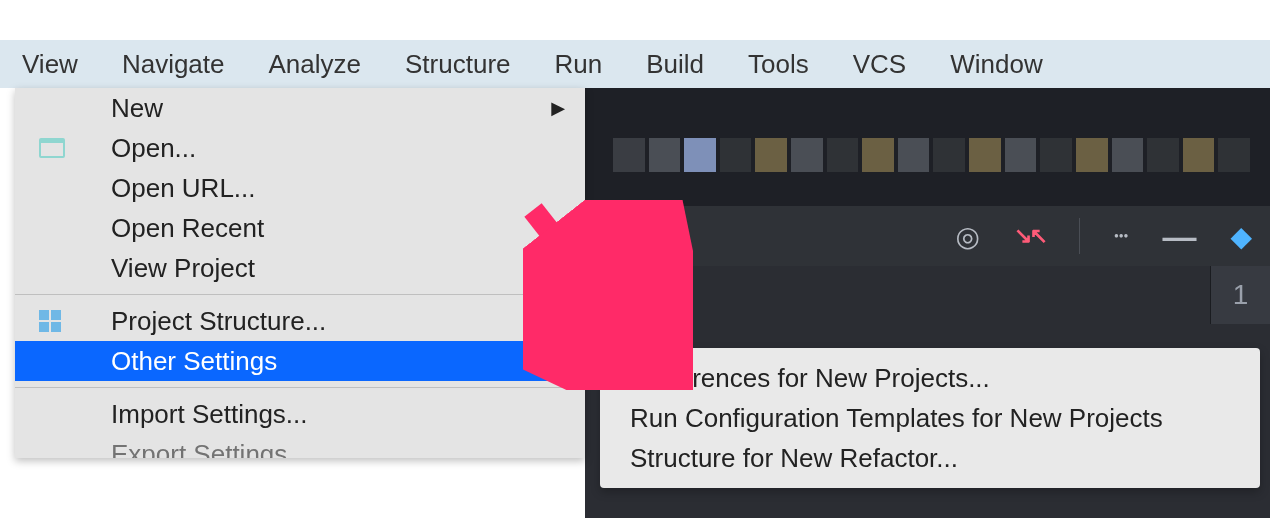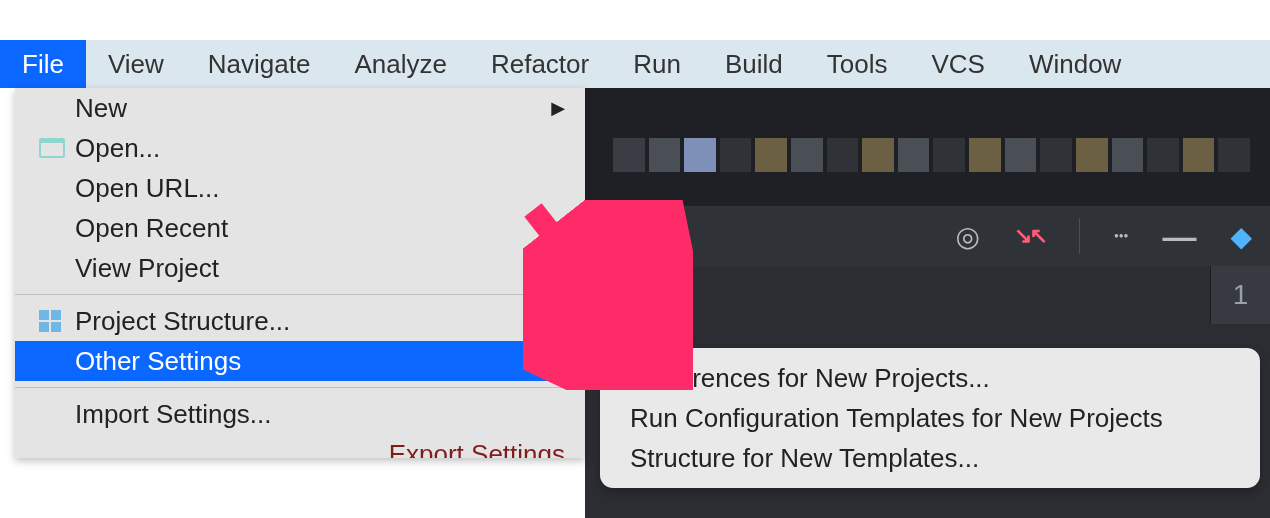--- a/index.html
+++ b/index.html
@@ -116,21 +116,21 @@
     color: #222;
     box-shadow: 0 3px 8px rgba(0,0,0,0.25);
   }
   .menu .row {
     display: flex;
     align-items: center;
     height: 40px;
     padding: 0 20px 0 24px;
   }
   .menu .row .ic { width: 36px; display: inline-flex; }
-  .menu .row .lbl { flex: 1; }
+  .menu .row .lbl { flex: 1; margin-left: 36px; }
   .menu .row .sc { color: #444; font-size: 26px; }
   .menu .row .arr { font-size: 18px; color: #222; }
   .menu .sep { height: 1px; background: #bfbfbf; margin: 6px 0; }
   .menu .row.sel {
     background: #0a67ff;
     color: #fff;
   }
   .menu .row.sel .arr { color: #fff; }
   .folder-ic {
     width: 26px; height: 20px;
@@ -140,32 +140,32 @@
     position: relative;
   }
   .grid-ic {
     width: 22px; height: 22px;
     display: grid;
     grid-template-columns: 1fr 1fr;
     grid-template-rows: 1fr 1fr;
     gap: 2px;
   }
   .grid-ic div { background: #6fb8e6; }
-  .menu .last { color: #7f1d1d; text-align: right; }
+  .menu .last { color: #737373; }
   .menu .row.cut { overflow: hidden; }
   .menu .row.cut .lbl { transform: translateY(8px); }
 
   
   .submenu {
     position: absolute;
     left: 600px;
     top: 348px;
     width: 660px;
     background: #e9e9e9;
-    border-radius: 13px;
+    border-radius: 4px;
     padding: 10px 0;
     font-size: 26px;
     color: #222;
     box-shadow: 0 4px 10px rgba(0,0,0,0.25);
   }
   .submenu .srow {
     padding: 4px 30px;
     height: 40px;
     display: flex;
     align-items: center;
@@ -176,25 +176,24 @@
     position: absolute;
     left: 523px;
     top: 200px;
     pointer-events: none;
   }
 </style>
 </head>
 <body>
 
 <div class="menubar">
-  <div class="mi active">File</div>
   <div class="mi">View</div>
   <div class="mi">Navigate</div>
   <div class="mi">Analyze</div>
-  <div class="mi">Refactor</div>
+  <div class="mi">Structure</div>
   <div class="mi">Run</div>
   <div class="mi">Build</div>
   <div class="mi">Tools</div>
   <div class="mi">VCS</div>
   <div class="mi">Window</div>
 </div>
 
 <div class="editor-bg">
   <div class="tabrow">
     <div class="pixels">
@@ -290,21 +289,21 @@
 </div>
 
 <div class="submenu">
   <div class="srow">
     <span>Preferences for New Projects...</span>
   </div>
   <div class="srow">
     <span>Run Configuration Templates for New Projects</span>
   </div>
   <div class="srow">
-    <span>Structure for New Templates...</span>
+    <span>Structure for New Refactor...</span>
   </div>
 </div>
 
 <svg class="annot" width="170" height="190">
   <defs>
     <marker id="ah" markerWidth="14" markerHeight="14" refX="7" refY="7" orient="auto">
       <polygon points="0,0 14,7 0,14" fill="#ff2a68"></polygon>
     </marker>
   </defs>
   <line x1="10" y1="10" x2="120" y2="150" stroke="#ff2a68" stroke-width="22" marker-end="url(#ah)"></line>

